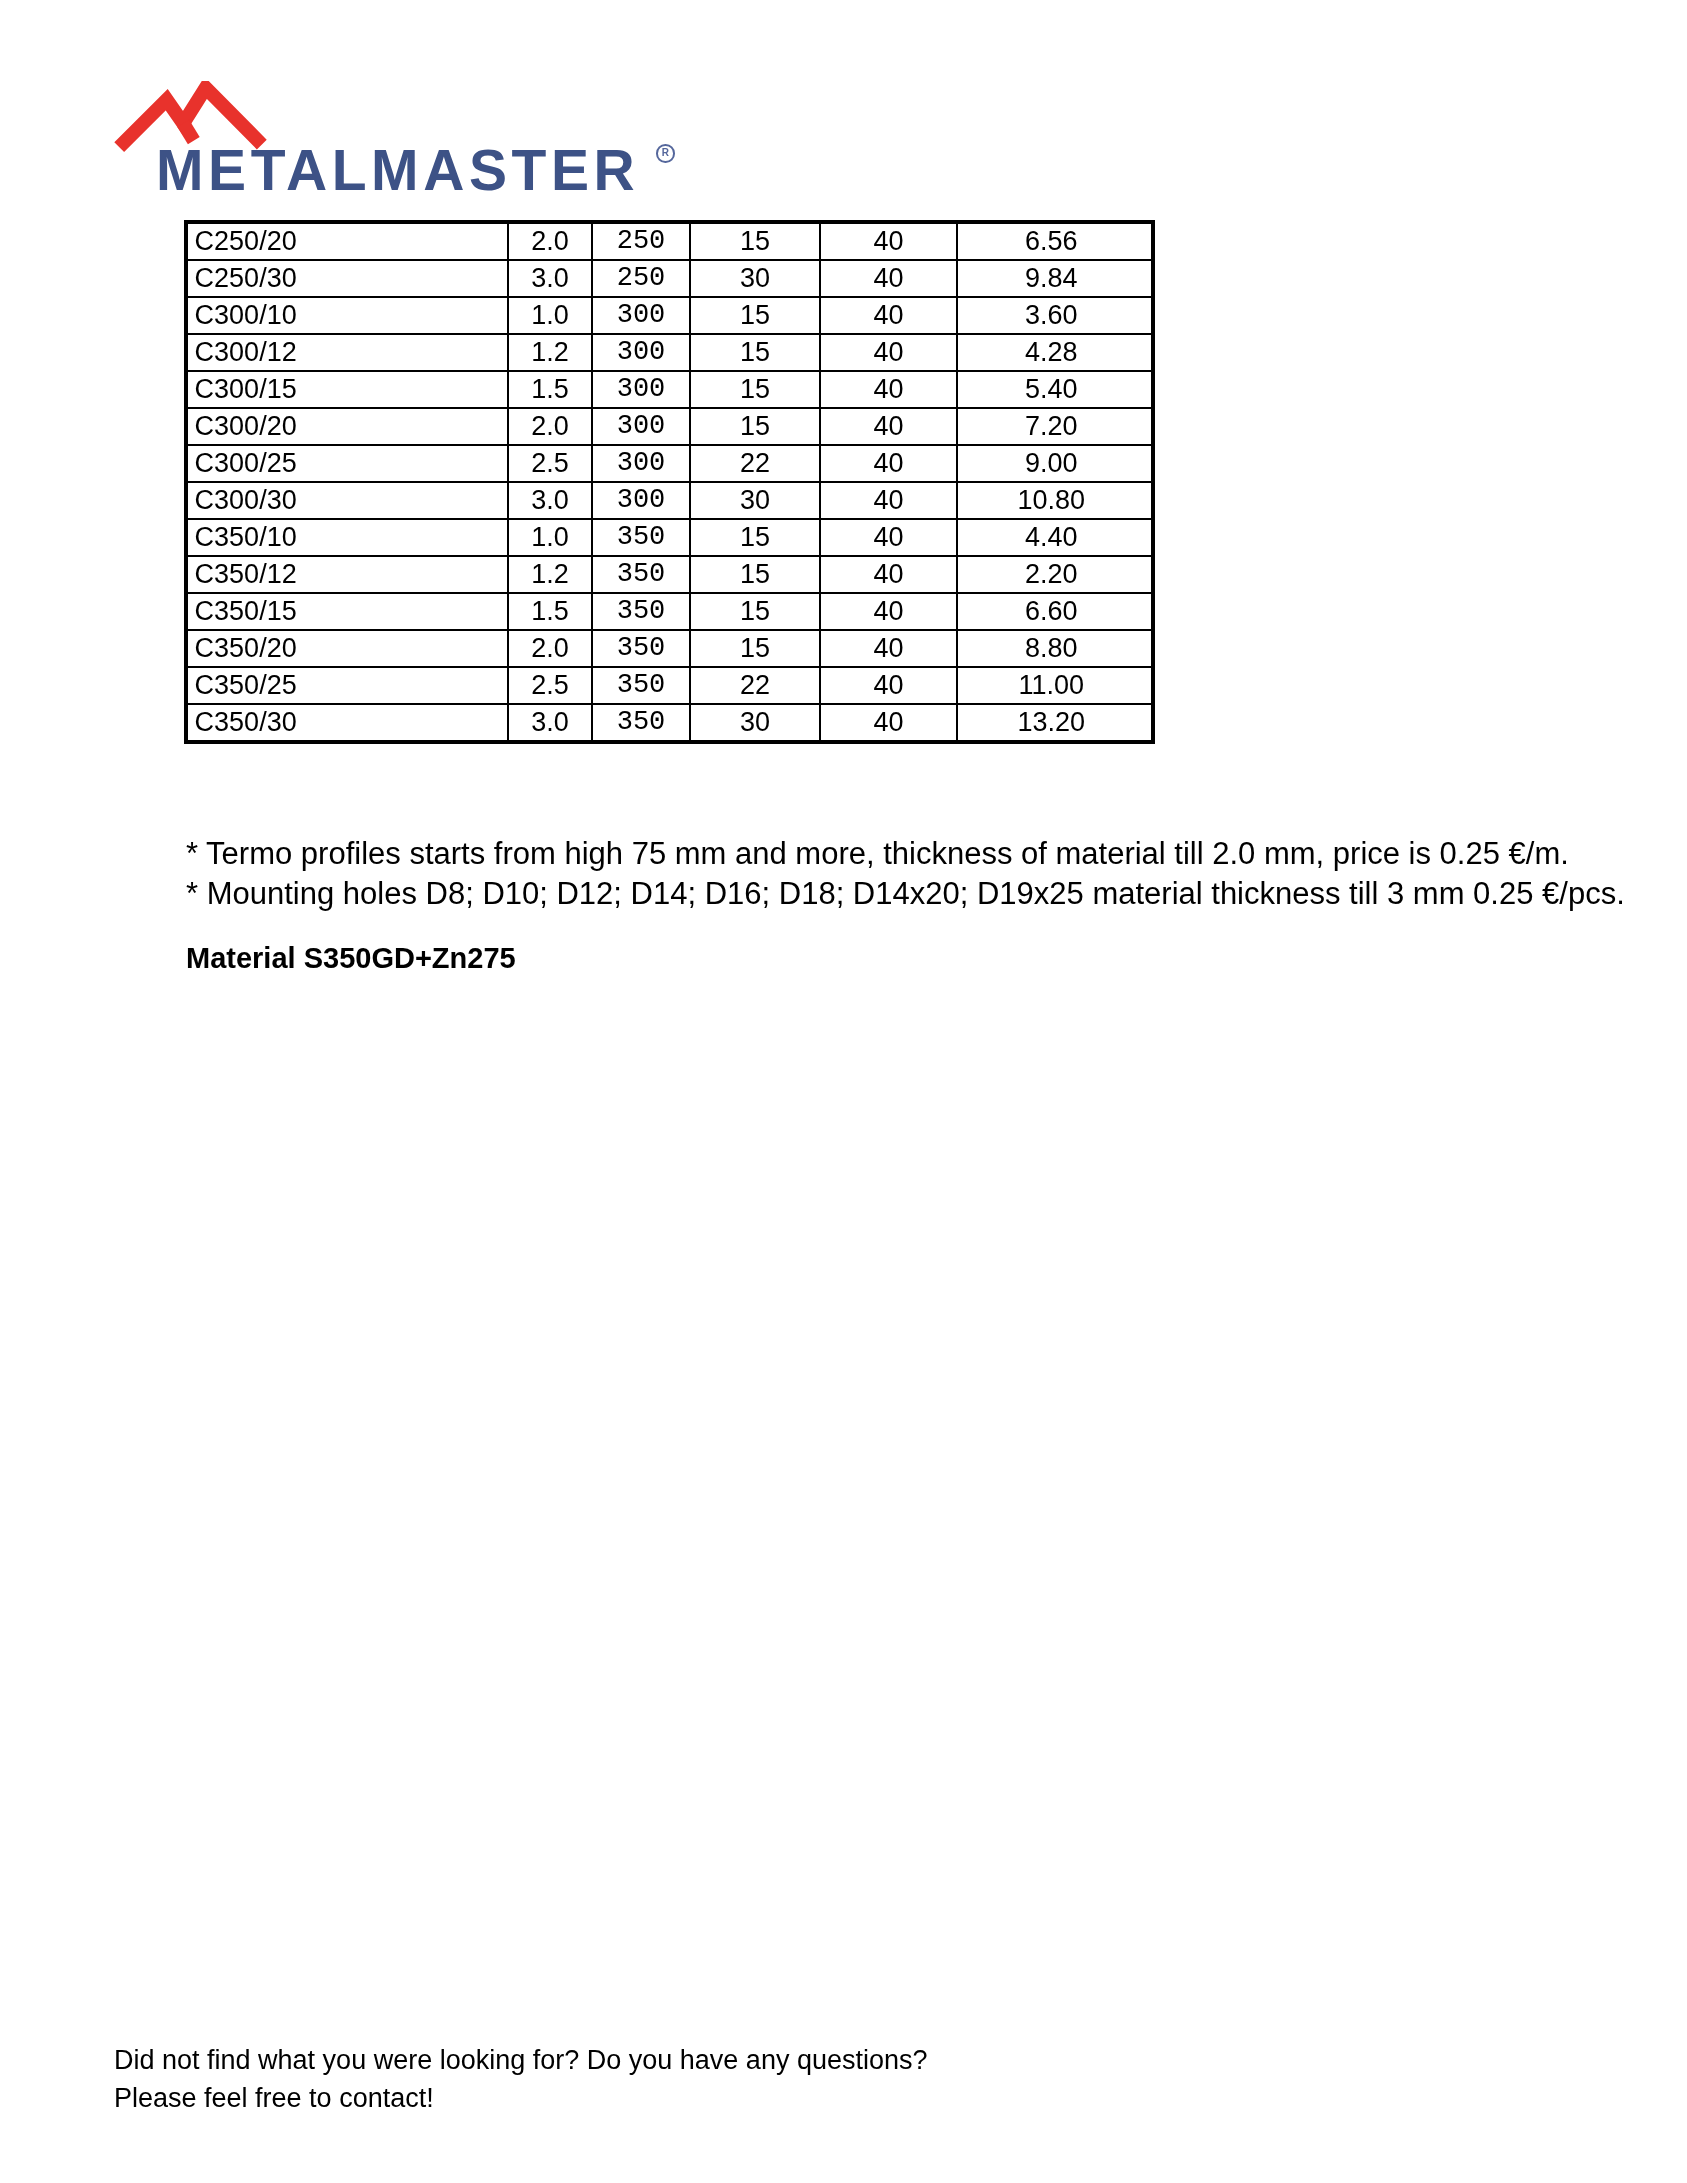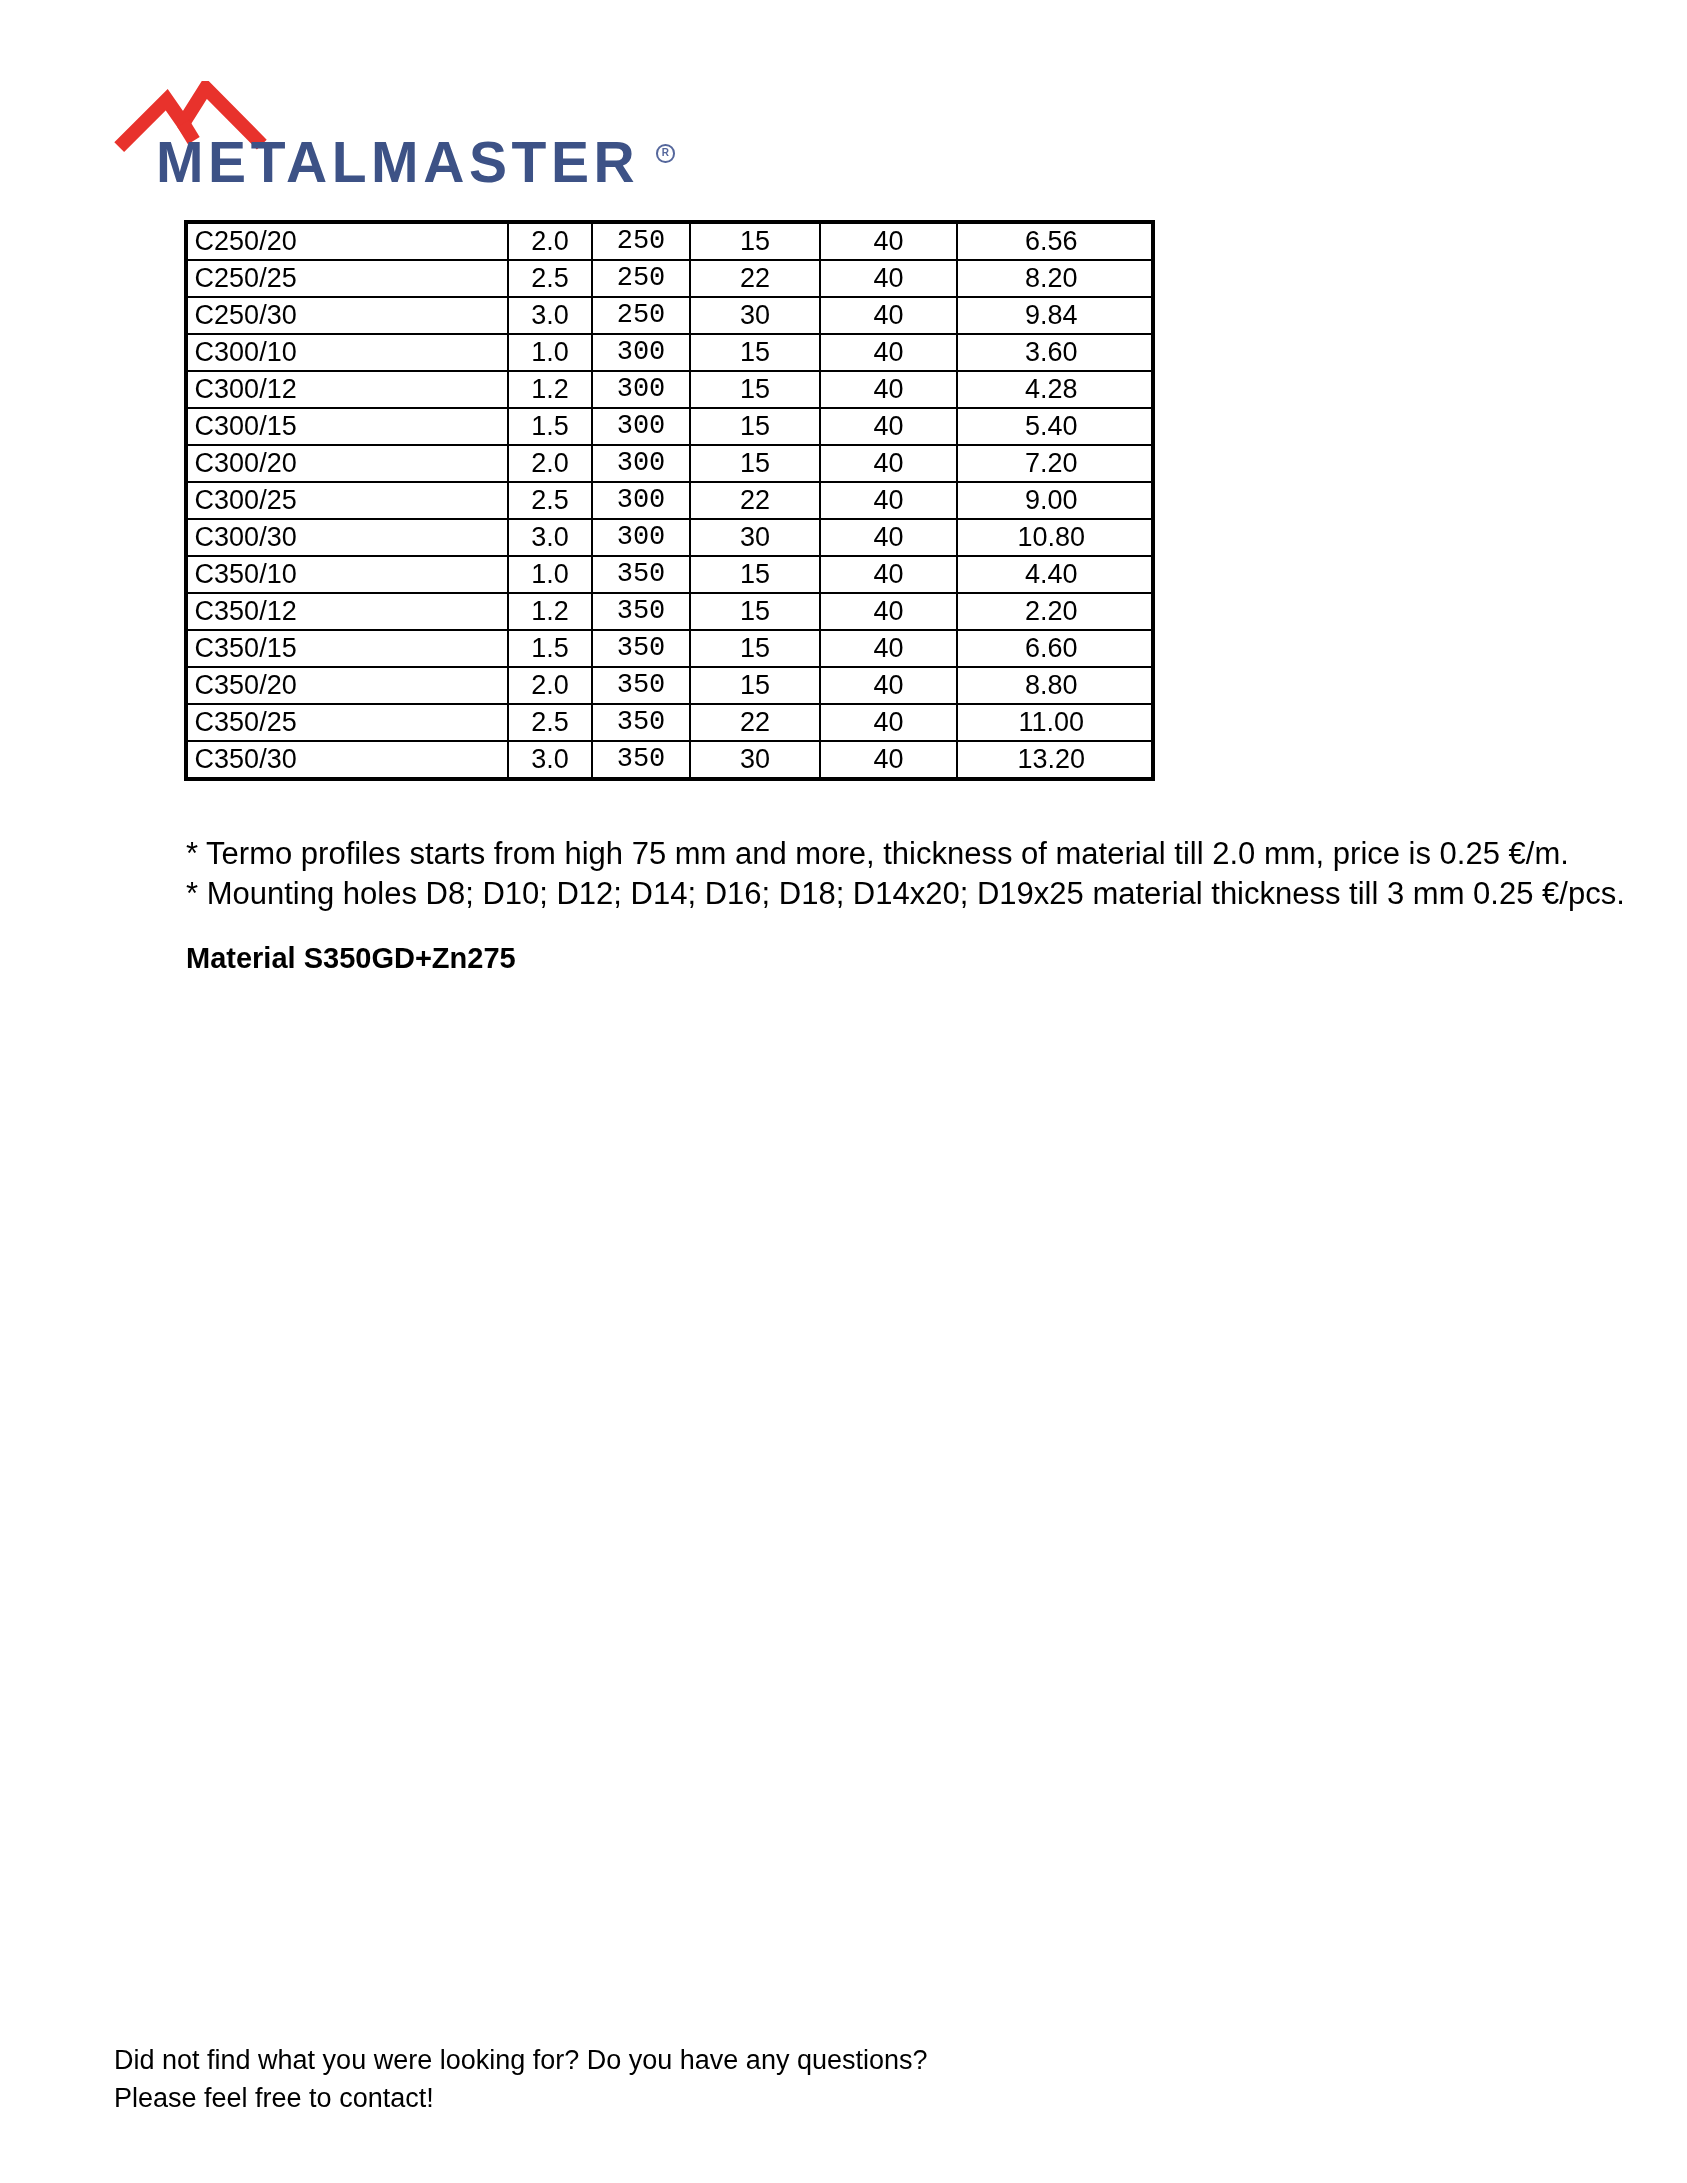--- a/index.html
+++ b/index.html
@@ -21,21 +21,21 @@
   .logo-mountain {
     position: absolute;
     left: 108px;
     top: 81px;
     width: 165px;
     height: 73px;
   }
   .logo-brand {
     position: absolute;
     left: 156px;
-    top: 130px;
+    top: 138px;
     font-size: 57px;
     line-height: 64px;
     font-weight: 700;
     letter-spacing: 4.6px;
     color: #3d5286;
     white-space: nowrap;
   }
   .logo-reg {
     position: absolute;
     left: 656px;
@@ -134,28 +134,20 @@
     <tbody>
         <tr>
           <td class="c0">C250/20</td>
           <td class="c1">2.0</td>
           <td class="c2">250</td>
           <td class="c3">15</td>
           <td class="c4">40</td>
           <td class="c5">6.56</td>
         </tr>
         <tr>
-          <td class="c0">C250/25</td>
-          <td class="c1">2.5</td>
-          <td class="c2">250</td>
-          <td class="c3">22</td>
-          <td class="c4">40</td>
-          <td class="c5">8.20</td>
-        </tr>
-        <tr>
           <td class="c0">C250/30</td>
           <td class="c1">3.0</td>
           <td class="c2">250</td>
           <td class="c3">30</td>
           <td class="c4">40</td>
           <td class="c5">9.84</td>
         </tr>
         <tr>
           <td class="c0">C300/10</td>
           <td class="c1">1.0</td>

